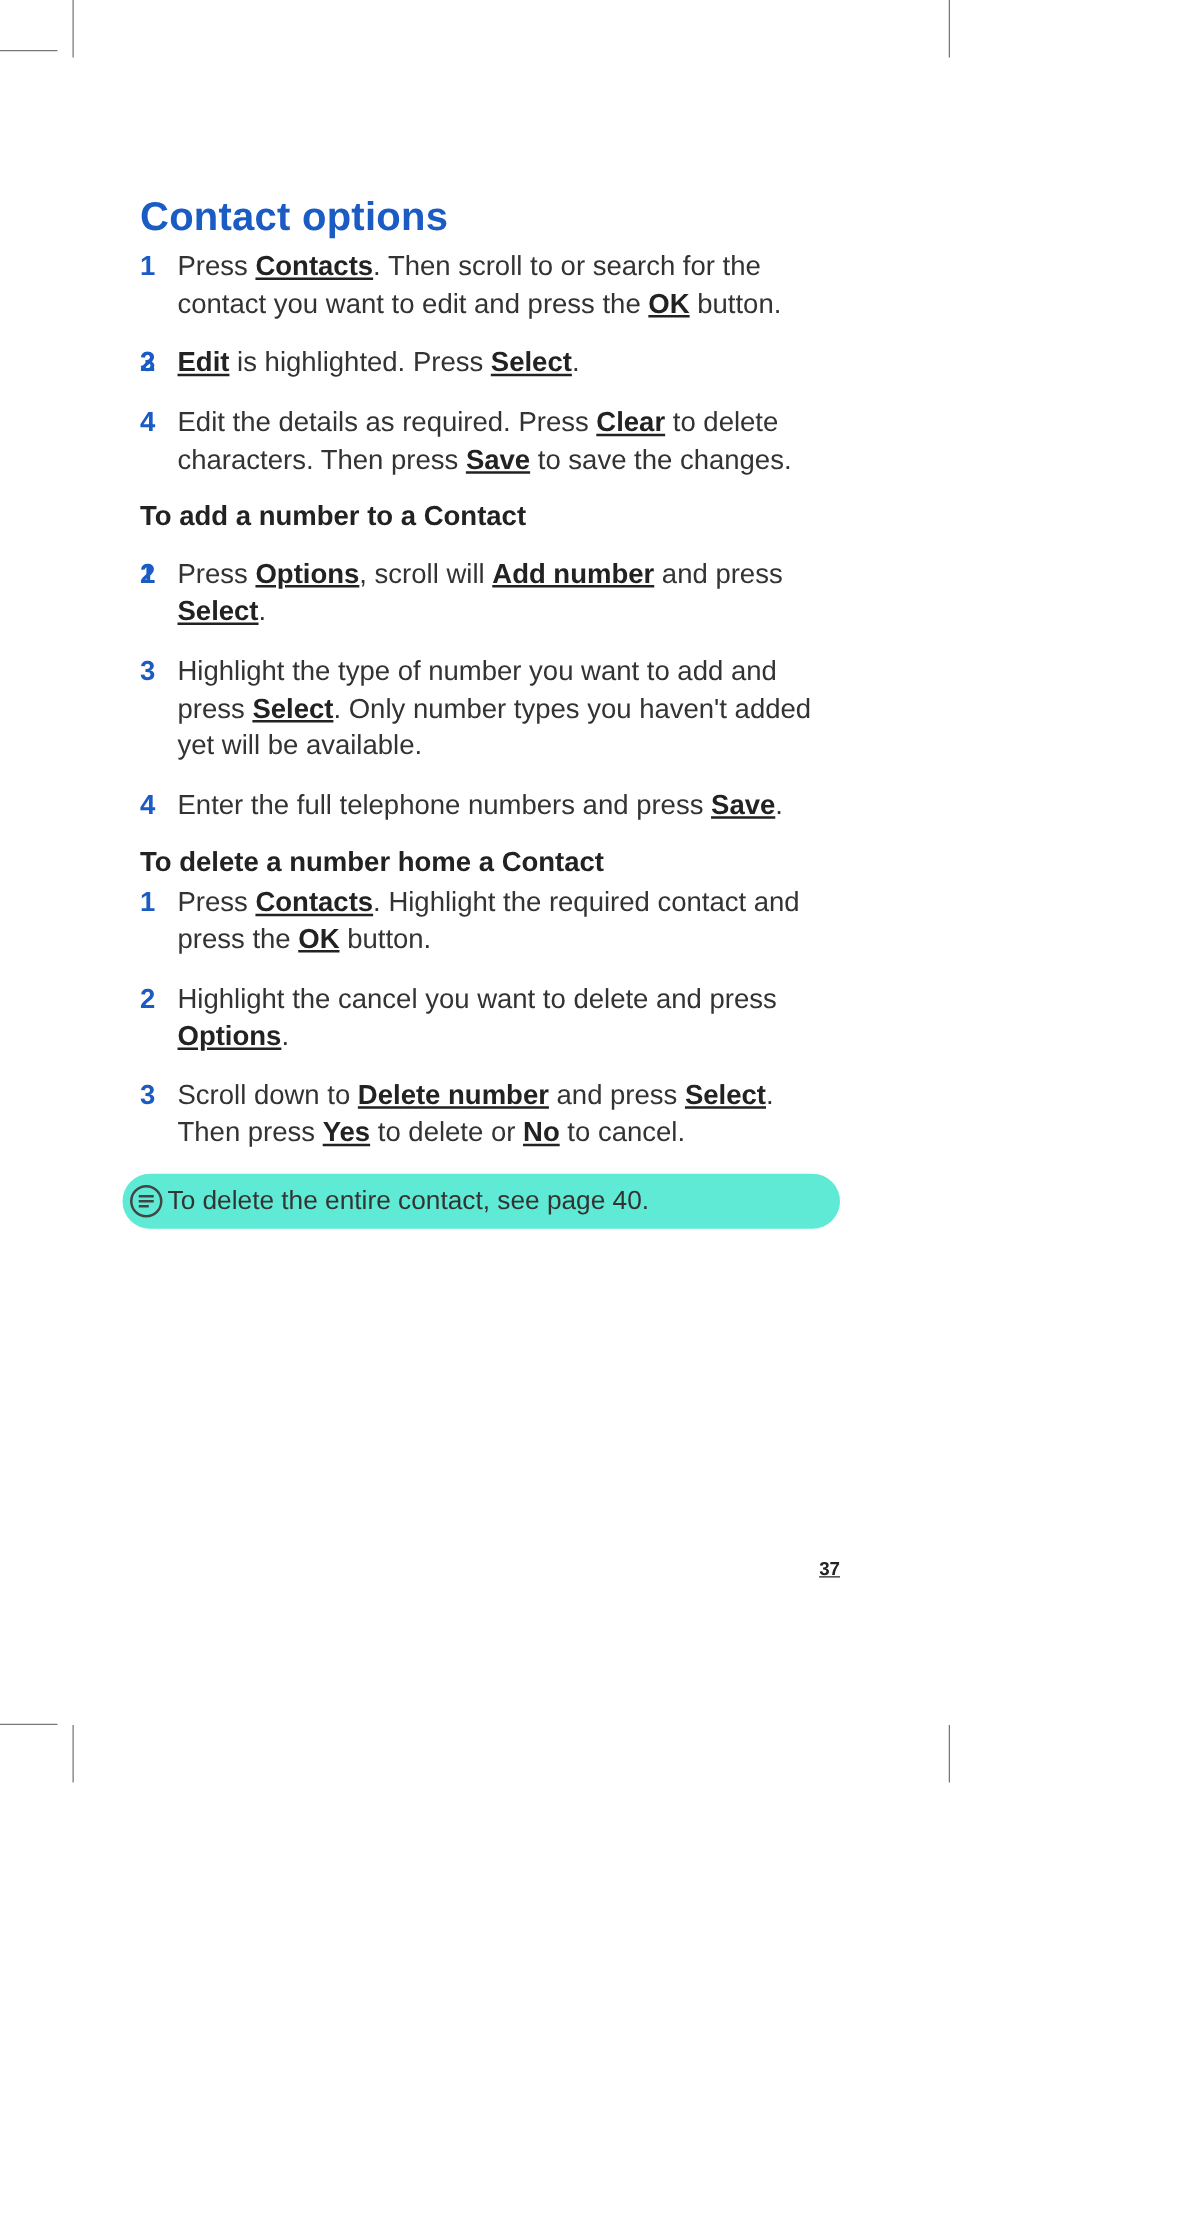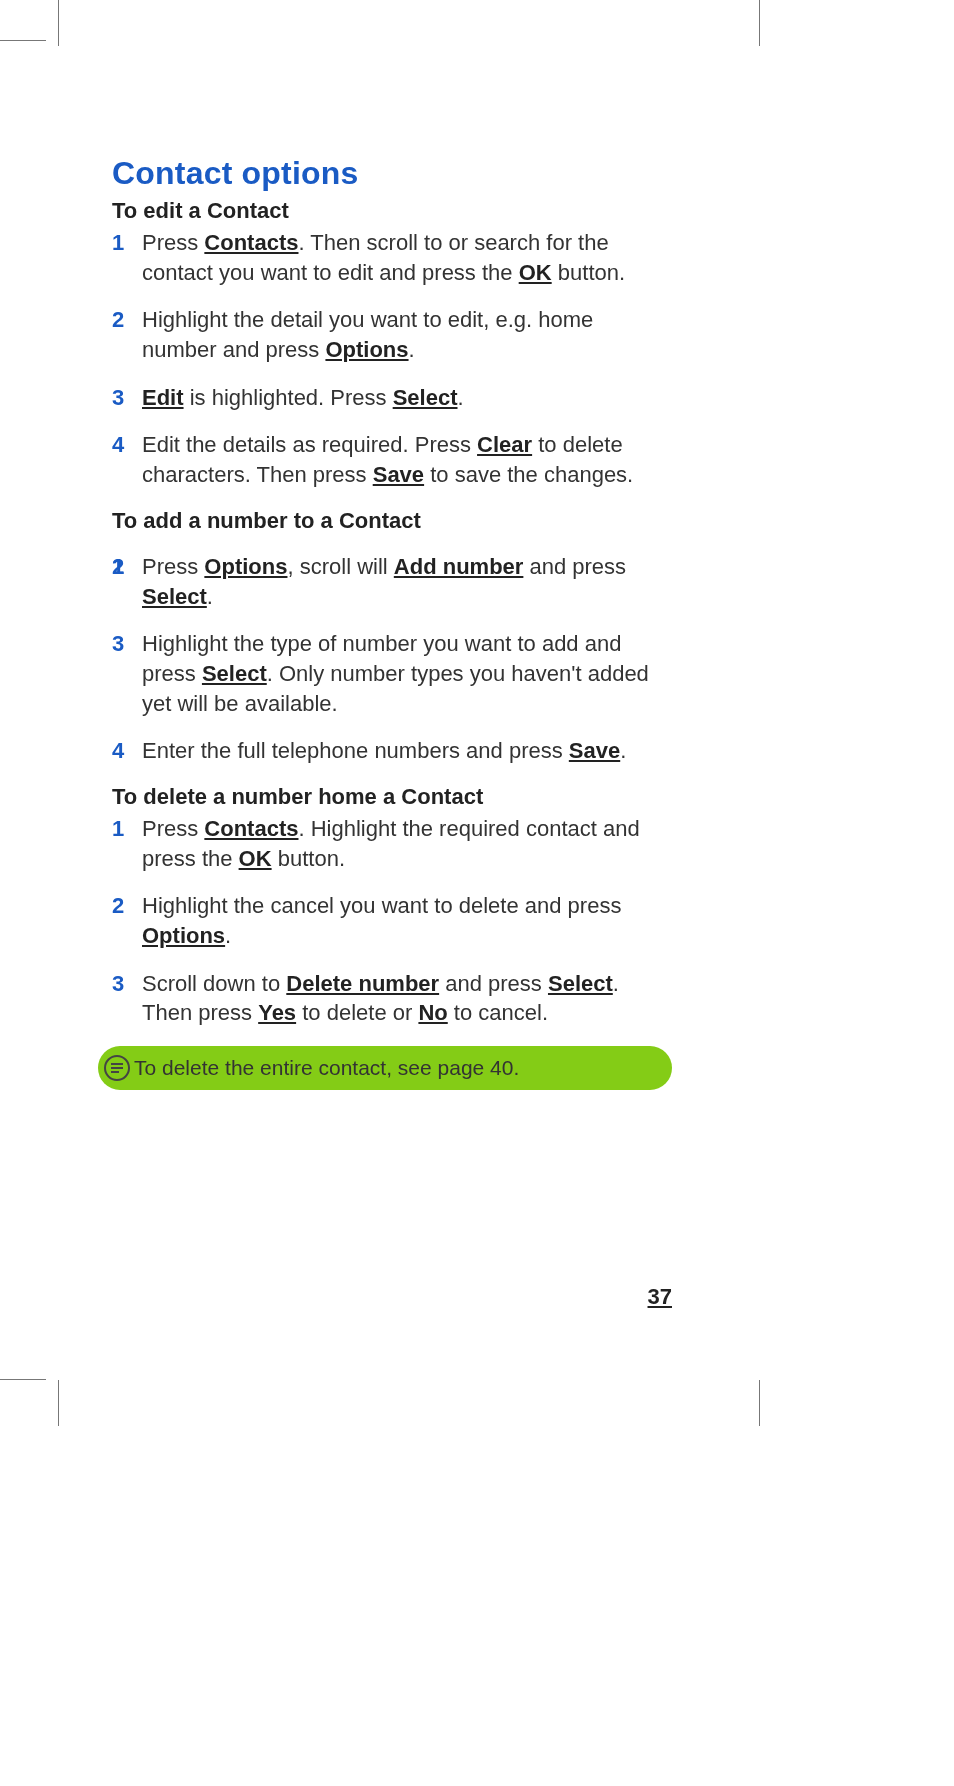--- a/index.html
+++ b/index.html
@@ -14,24 +14,24 @@
 
   .content { position: absolute; top: 155px; left: 112px; width: 560px; }
   h1.section-title { font-size: 32px; font-weight: 700; color: #1a5bc4; letter-spacing: 0.2px; margin-bottom: 6px; }
   h2.subsection { font-size: 22px; font-weight: 700; color: #222; margin-top: 6px; margin-bottom: 4px; }
 
   ol.steps { list-style: none; padding: 0; margin: 0 0 18px 0; }
   ol.steps > li { position: relative; padding-left: 30px; font-size: 22px; line-height: 1.35; color: #333; margin-bottom: 18px; }
   ol.steps > li .num { position: absolute; left: 0; top: 0; font-weight: 700; color: #1a5bc4; font-size: 22px; width: 24px; }
   .b { font-weight: 600; color: #222; text-decoration: underline; }
 
-  .note { position: relative; margin-top: 14px; background: #84cc16; border-radius: 22px; height: 44px; display: flex; align-items: center; padding-left: 36px; padding-right: 20px; font-size: 21px; color: #333; margin-left: -14px; width: 574px; }
+  .note { position: relative; margin-top: 14px; background: #5eead4; border-radius: 22px; height: 44px; display: flex; align-items: center; padding-left: 36px; padding-right: 20px; font-size: 21px; color: #333; margin-left: -14px; width: 574px; }
   .note-icon { position: absolute; left: 4px; top: 50%; transform: translateY(-50%); width: 30px; height: 30px; }
 
-  .page-number { position: absolute; right: 282px; bottom: 476px; font-weight: 700; font-size: 22px; color: #222; text-decoration: underline; }
+  .page-number { position: absolute; right: 282px; bottom: 522px; font-weight: 700; font-size: 15px; color: #222; text-decoration: underline; }
 
   
   .crop.rr-v-top { top: 0; left: 759px; width: 1px; height: 46px; background:#777;}
   .crop.rr-v-bot { bottom: 360px; left: 759px; width: 1px; height: 46px; background:#777;}
 </style>
 </head>
 <body>
 
 <div class="page">
 
@@ -39,24 +39,23 @@
   <div class="crop tl-v"></div>
   <div class="crop rr-v-top"></div>
   <div class="crop bl-h"></div>
   <div class="crop bl-v"></div>
   <div class="crop rr-v-bot"></div>
 
   <div class="content">
     <h1 class="section-title">Contact options</h1>
 
     <div id="sections-mount">
-        <h2 class="subsection">To edit a Contact</h2>
         <ol class="steps">
           <li><span class="num">1</span><span><span>Press </span><span class="b">Contacts</span><span>. Then scroll to or search for the contact you want to edit and press the </span><span class="b">OK</span><span> button.</span></span></li>
-          <li><span class="num">2</span><span><span>Highlight the detail you want to edit, e.g. home number and press </span><span class="b">Options</span><span>.</span></span></li>
+          <li><span class="num">2</span></li>
           <li><span class="num">3</span><span><span class="b">Edit</span><span> is highlighted. Press </span><span class="b">Select</span><span>.</span></span></li>
           <li><span class="num">4</span><span><span>Edit the details as required. Press </span><span class="b">Clear</span><span> to delete characters. Then press </span><span class="b">Save</span><span> to save the changes.</span></span></li>
         </ol>
         <h2 class="subsection">To add a number to a Contact</h2>
         <ol class="steps">
           <li><span class="num">1</span></li>
           <li><span class="num">2</span><span><span>Press </span><span class="b">Options</span><span>, scroll will </span><span class="b">Add number</span><span> and press </span><span class="b">Select</span><span>.</span></span></li>
           <li><span class="num">3</span><span><span>Highlight the type of number you want to add and press </span><span class="b">Select</span><span>. Only number types you haven't added yet will be available.</span></span></li>
           <li><span class="num">4</span><span><span>Enter the full telephone numbers and press </span><span class="b">Save</span><span>.</span></span></li>
         </ol>

